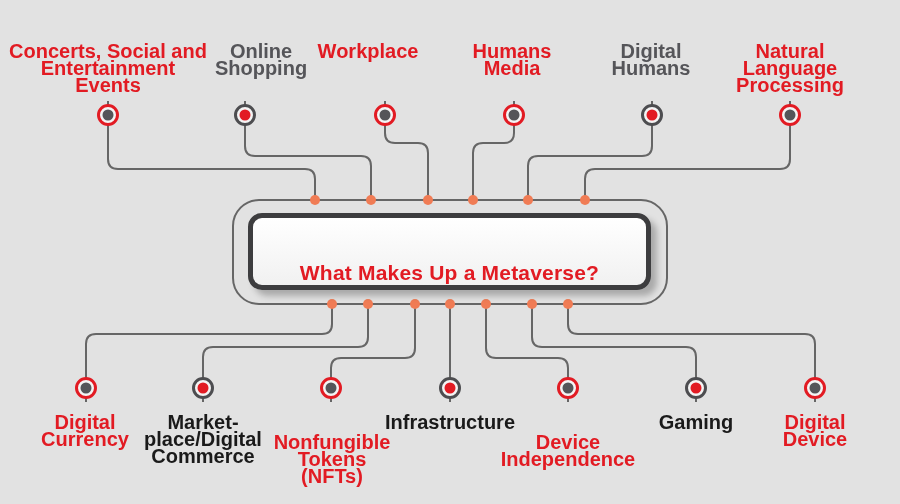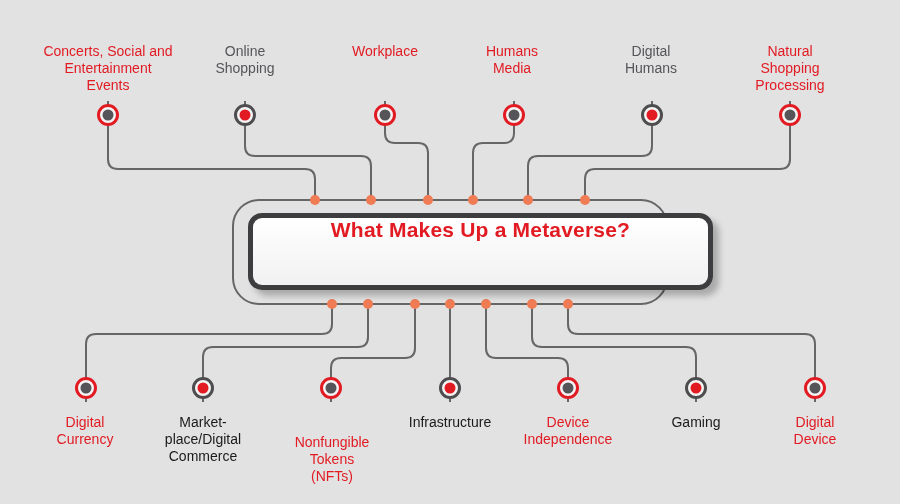--- a/index.html
+++ b/index.html
@@ -6,39 +6,39 @@
   body {
     width:900px; height:504px; overflow:hidden;
     background:#e2e2e2;
     font-family:"Liberation Sans", "DejaVu Sans", sans-serif;
     position:relative;
   }
   #stage { position:absolute; left:0; top:0; width:900px; height:504px; }
   svg#wires { position:absolute; left:0; top:0; }
   .label {
     position:absolute;
-    font-weight:normal;
-    font-size:14px;
+    font-weight:bold;
+    font-size:20px;
     line-height:17px;
     text-align:center;
     white-space:pre-line;
     transform:translateX(-50%);
   }
   .label.red { color:#e21b23; }
   .label.gray { color:#555559; }
   .label.black { color:#1a1a1a; }
   .center-box {
     position:absolute;
-    left:248px; top:213px; width:465px; height:77px;
+    left:248px; top:213px; width:403px; height:77px;
     box-sizing:border-box;
     border:5px solid #3d3d3f;
     border-radius:14px;
     background:linear-gradient(#ffffff, #f1f1f1);
     box-shadow:6px 6px 6px rgba(0,0,0,0.25);
-    display:flex; align-items:flex-start; justify-content:center;
+    display:flex; align-items:flex-end; justify-content:center;
   }
   .center-title {
     color:#e21b23;
     font-weight:bold;
     font-size:21px;
     letter-spacing:0.2px;
   }
 </style>
 </head>
 <body>
@@ -120,37 +120,37 @@
       <circle cx="815" cy="388" r="5.5" fill="#555559"></circle>
     </svg>
 
   <div class="center-box">
     <span class="center-title">What Makes Up a Metaverse?</span>
   </div>
 
   <div class="label red" style="left:108px; top:43px;">Concerts, Social and
 Entertainment
 Events</div>
-  <div class="label gray" style="left:245px; top:43px;">Online
+  <div class="label gray" style="left:261px; top:43px;">Online
 Shopping</div>
-  <div class="label red" style="left:385px; top:43px;">Workplace</div>
+  <div class="label red" style="left:368px; top:43px;">Workplace</div>
   <div class="label red" style="left:512px; top:43px;">Humans
 Media</div>
   <div class="label gray" style="left:651px; top:43px;">Digital
 Humans</div>
   <div class="label red" style="left:790px; top:43px;">Natural
-Shopping
+Language
 Processing</div>
 
   <div class="label red" style="left:85px; top:414px;">Digital
 Currency</div>
   <div class="label black" style="left:203px; top:414px;">Market-
 place/Digital
 Commerce</div>
   <div class="label red" style="left:332px; top:434px;">Nonfungible
 Tokens
 (NFTs)</div>
   <div class="label black" style="left:450px; top:414px;text-align:right;">Infrastructure</div>
-  <div class="label red" style="left:568px; top:414px;">Device
+  <div class="label red" style="left:568px; top:434px;">Device
 Independence</div>
   <div class="label black" style="left:696px; top:414px;">Gaming</div>
   <div class="label red" style="left:815px; top:414px;">Digital Device</div>
 </div>
 
 </body></html>

